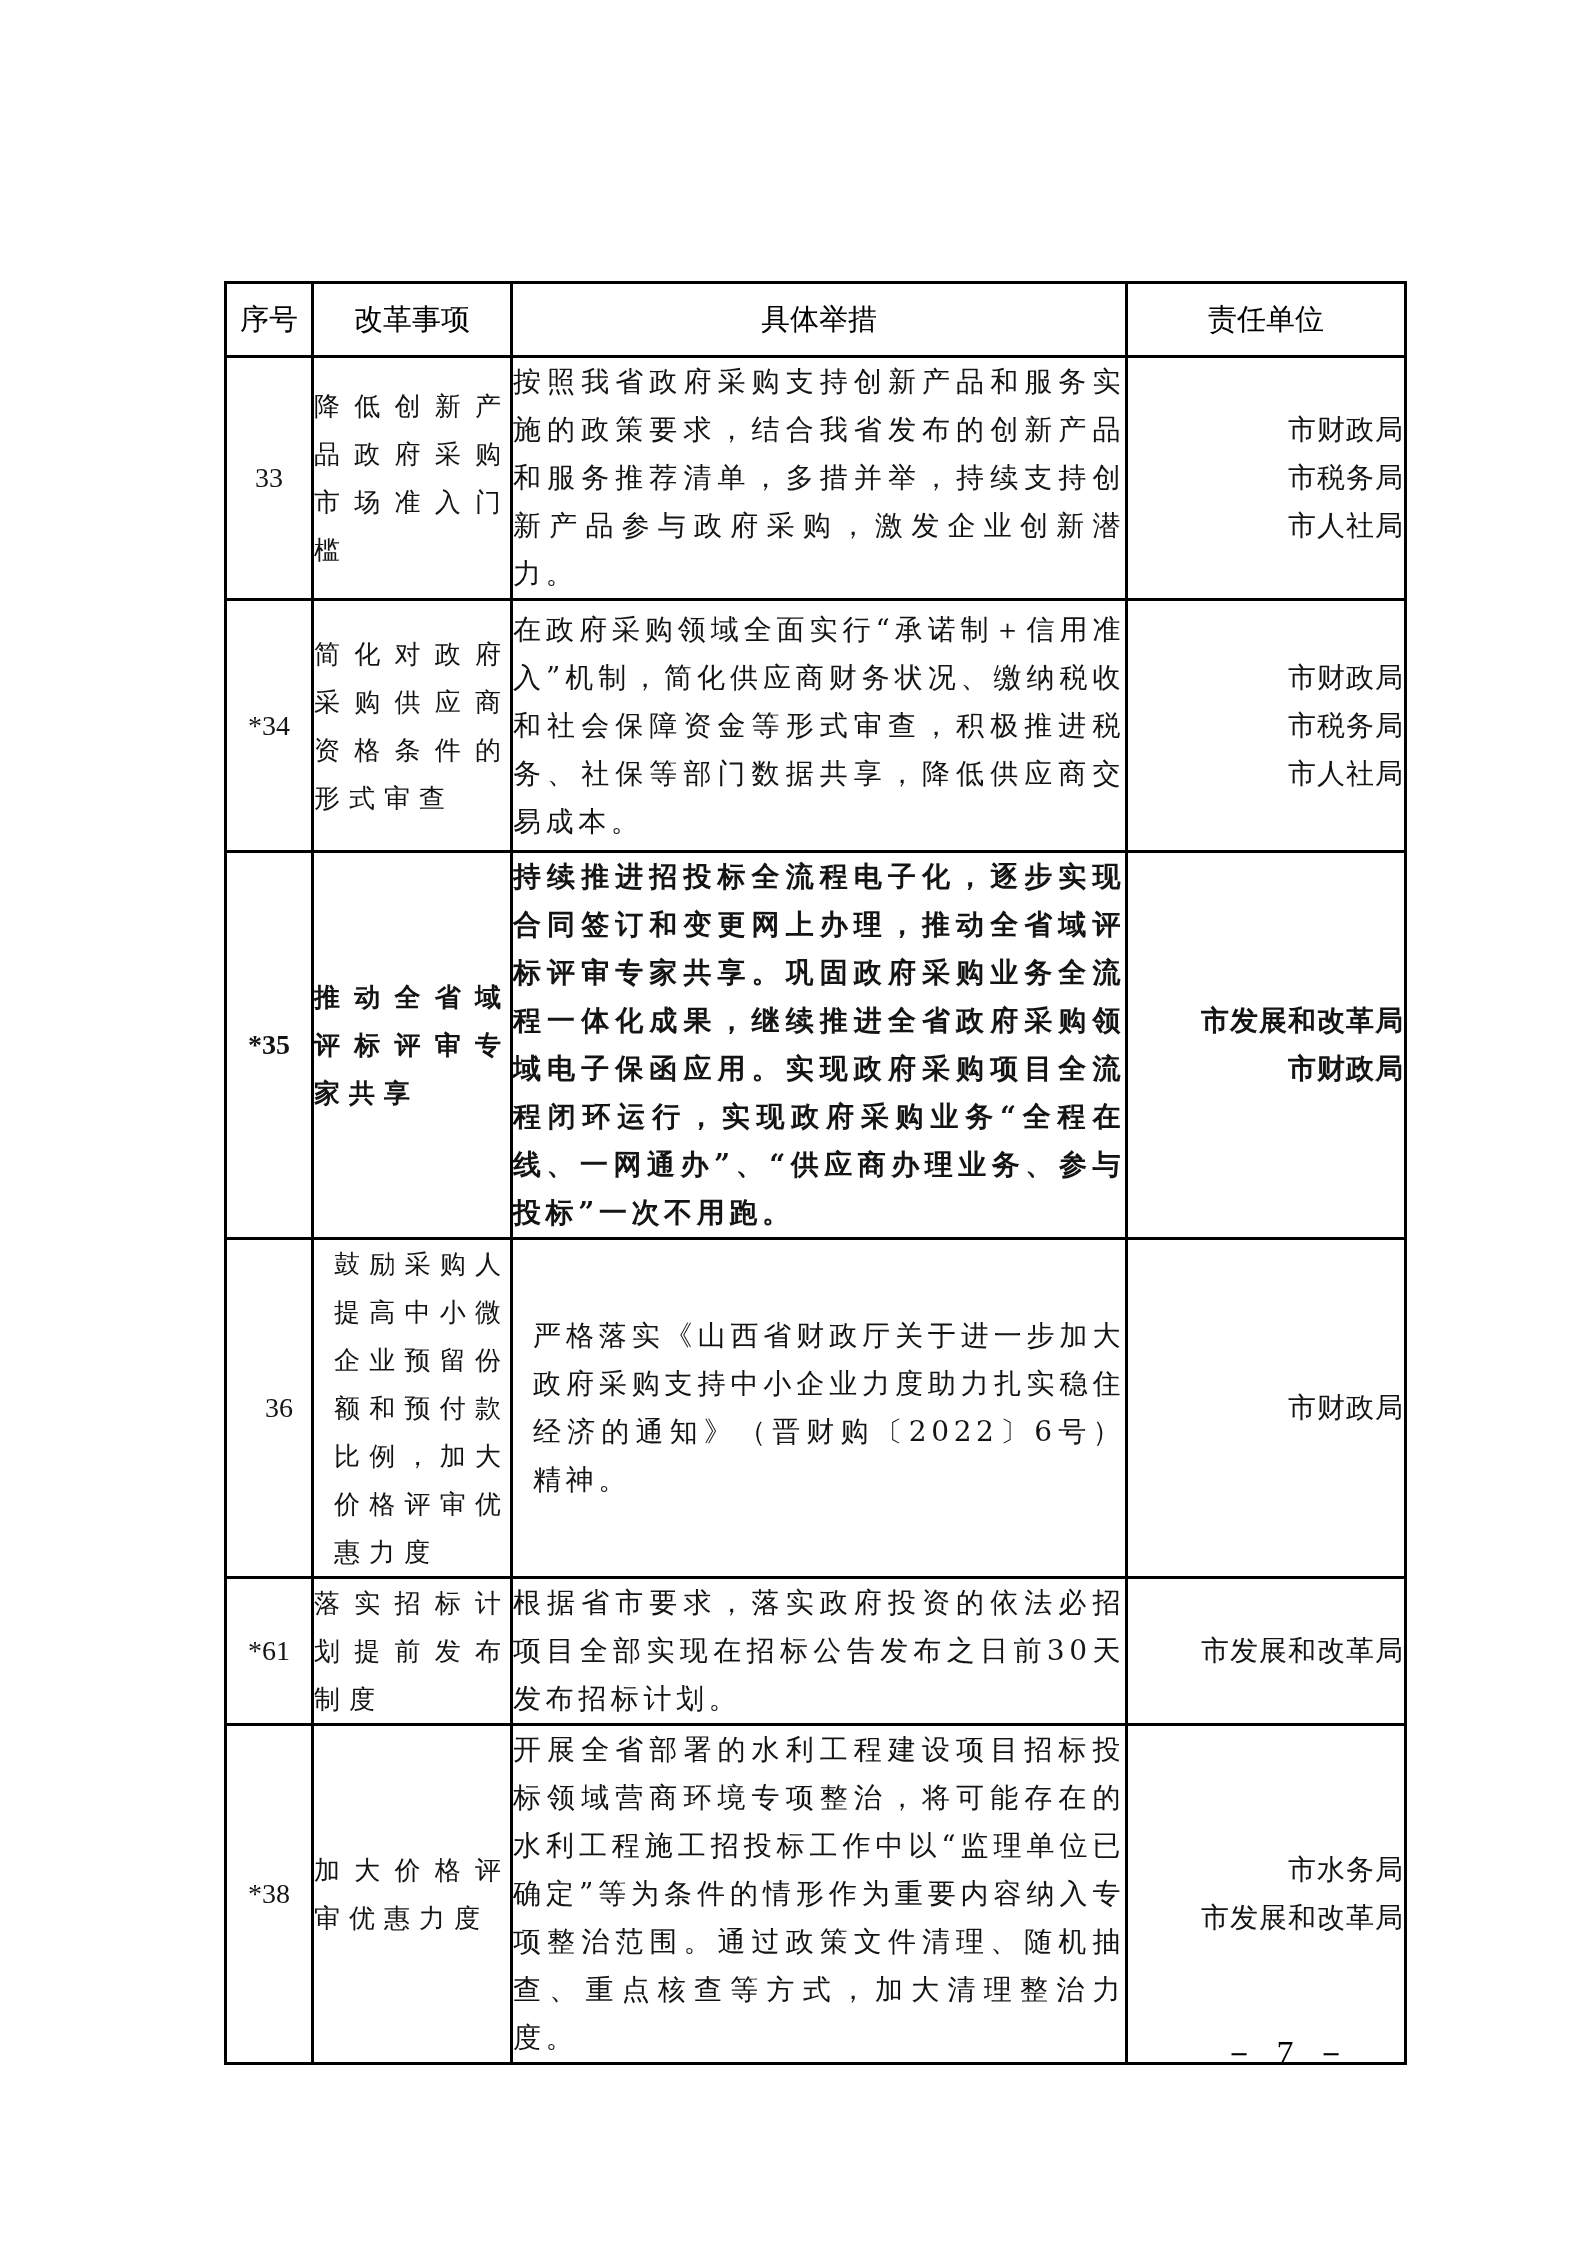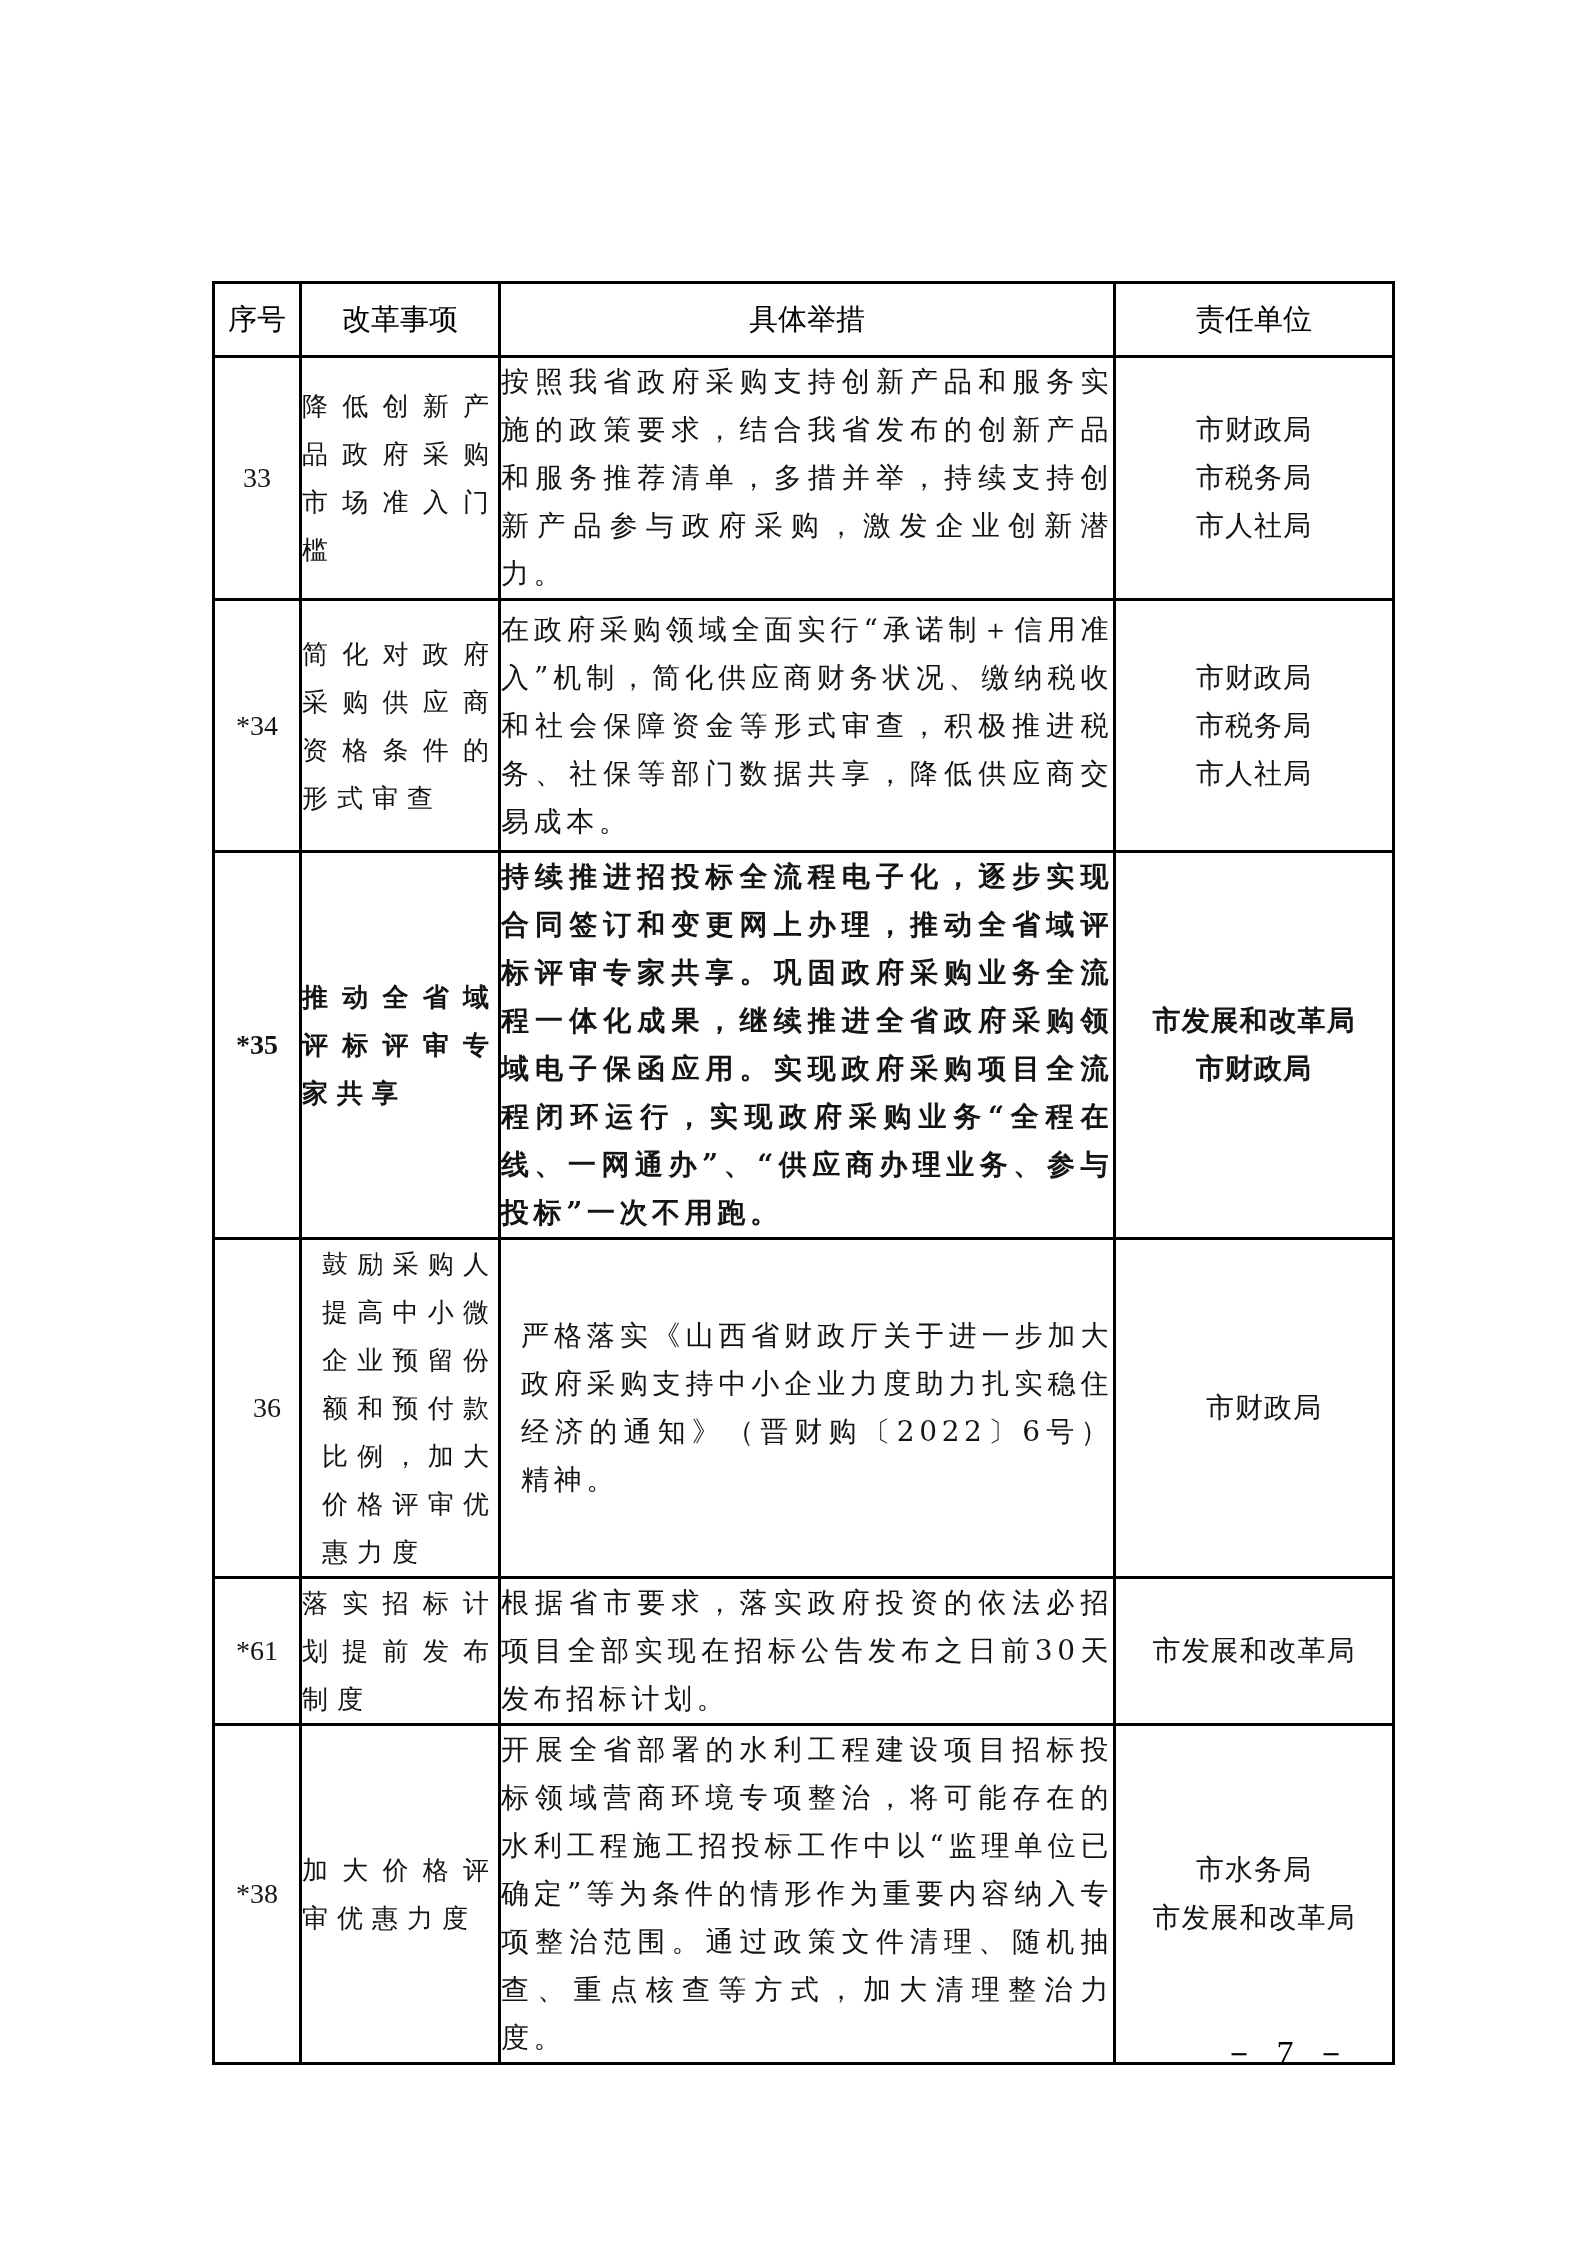--- a/index.html
+++ b/index.html
@@ -1,20 +1,20 @@
 <!DOCTYPE html>
 <html><head>
 <meta charset="utf-8">
 <style>
   html, body { margin: 0; padding: 0; background: #ffffff; }
   body { width: 1587px; height: 2245px; position: relative; overflow: hidden;
          font-family: "DejaVu Serif", "Liberation Serif", serif; color: #141414; }
   .page { position: absolute; left: 0; top: 0; width: 1587px; height: 2245px; background: #fff; }
   table.reform {
-    position: absolute; left: 212px; top: 281px; width: 1180px;
+    position: absolute; left: 224px; top: 281px; width: 1180px;
     border-collapse: collapse; table-layout: fixed;
   }
   table.reform td, table.reform th {
     border: 3px solid #000; padding: 0; vertical-align: middle;
   }
   col.c-no { width: 87px; }
   col.c-item { width: 199px; }
   col.c-measure { width: 615px; }
   col.c-unit { width: 279px; }
   th {
@@ -25,21 +25,21 @@
   td.item { padding: 4px 8px 4px 10px; }
   td.item .txt {
     font-size: 26px; line-height: 48px; text-align: justify; text-align-last: left;
     letter-spacing: 9px; word-break: break-all;
   }
   td.measure { padding: 4px 10px 4px 10px; }
   td.measure .txt {
     font-size: 28px; line-height: 48px; text-align: justify; letter-spacing: 4.6px;
     word-break: break-all;
   }
-  td.unit { text-align: center; margin-top: 24px; }
+  td.unit { text-align: right; margin-top: 24px; }
   td.unit .line { display: block; font-size: 28px; line-height: 48px; letter-spacing: 1px; }
   tr.r33 td { height: 193px; }
   tr.r34 td { height: 249px; }
   tr.r35 td { height: 384px; font-weight: bold; }
   tr.r36 td { height: 331px; padding-left: 20px; }
   tr.r37 td { height: 142px; }
   tr.r38 td { height: 282px; }
   .page-number {
     position: absolute; left: 1218px; top: 2030px; width: 140px; text-align: center;
     font-family: "Liberation Serif", "DejaVu Serif", serif; font-size: 34px; color: #000;

